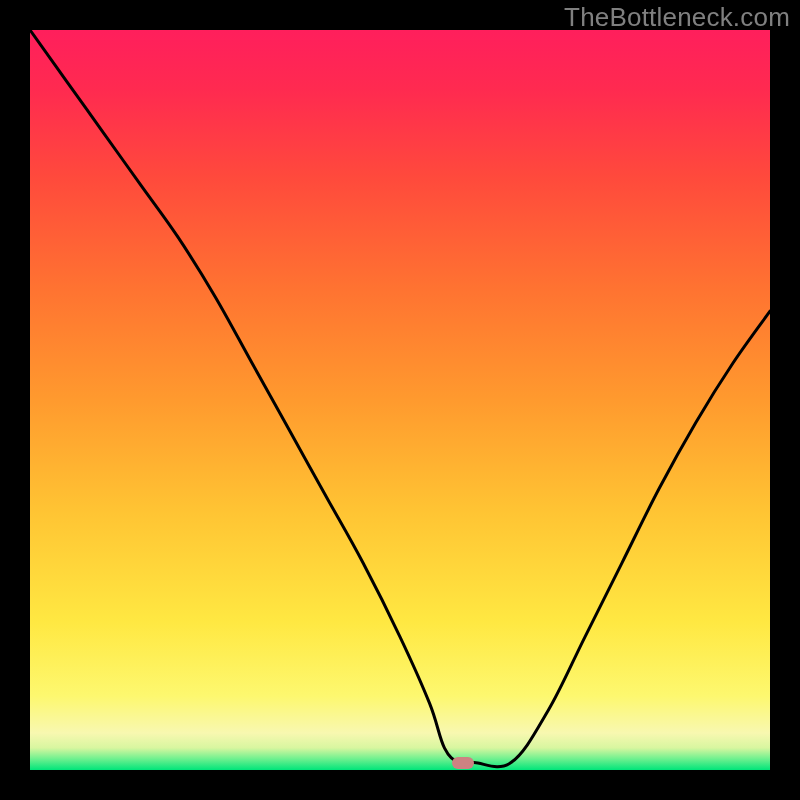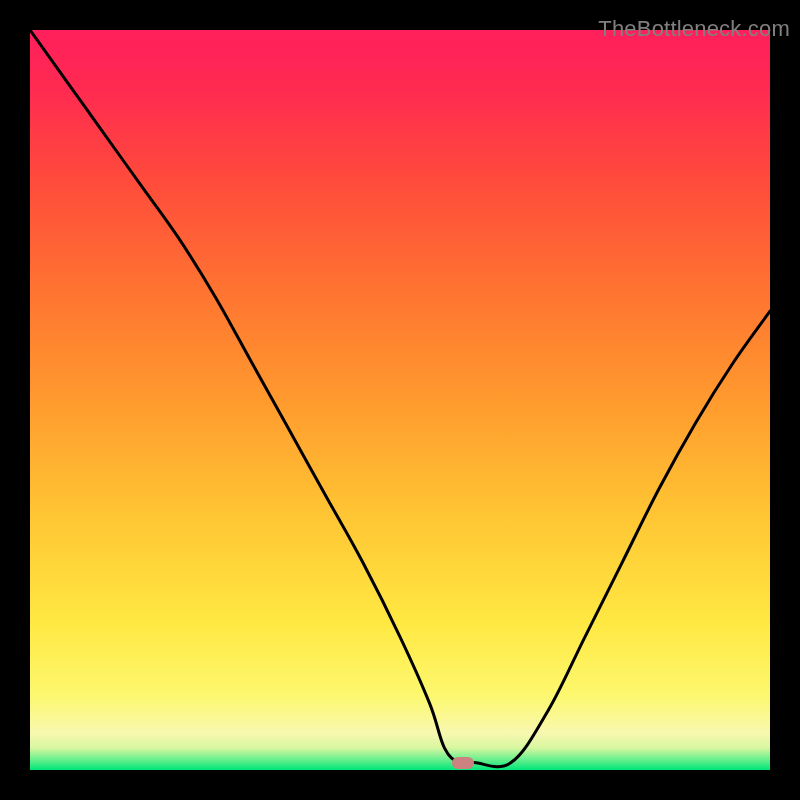--- a/index.html
+++ b/index.html
@@ -12,24 +12,24 @@
     font-family: Arial, Helvetica, sans-serif;
   }
   .frame {
     position: relative;
     width: 800px;
     height: 800px;
     background: #000;
   }
   .watermark {
     position: absolute;
-    top: 16px;
+    top: 2px;
     right: 10px;
     color: #808080;
-    font-size: 22px;
+    font-size: 26px;
     letter-spacing: 0.2px;
     z-index: 5;
     pointer-events: none;
   }
   .plot {
     position: absolute;
     left: 30px;
     top: 30px;
     width: 740px;
     height: 740px;

